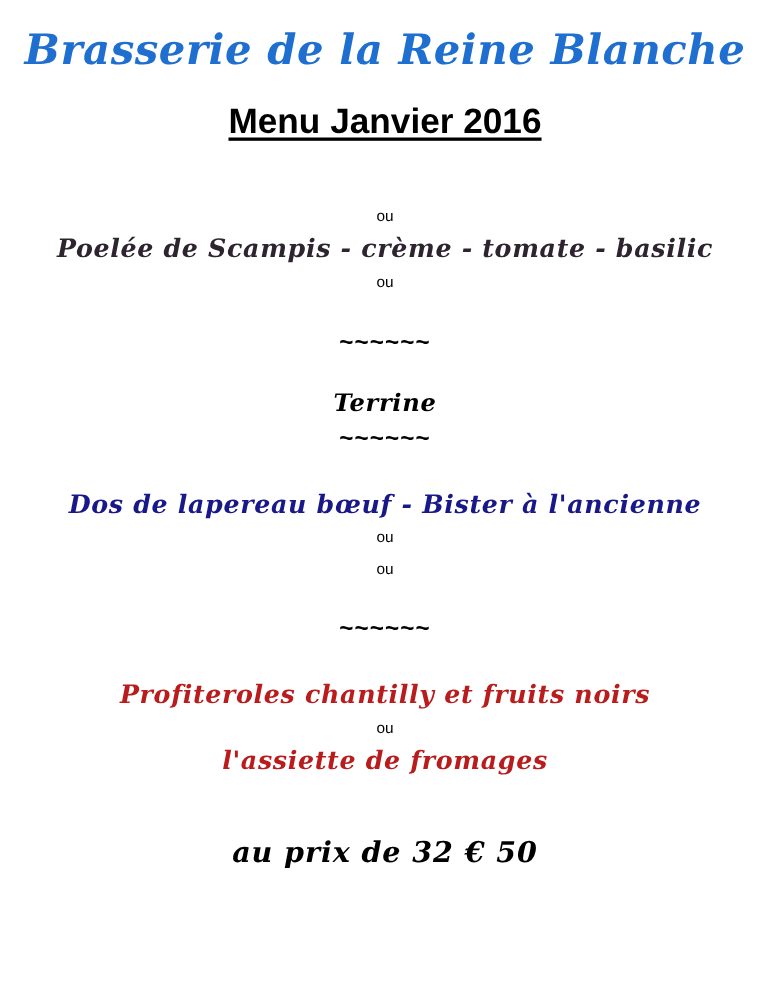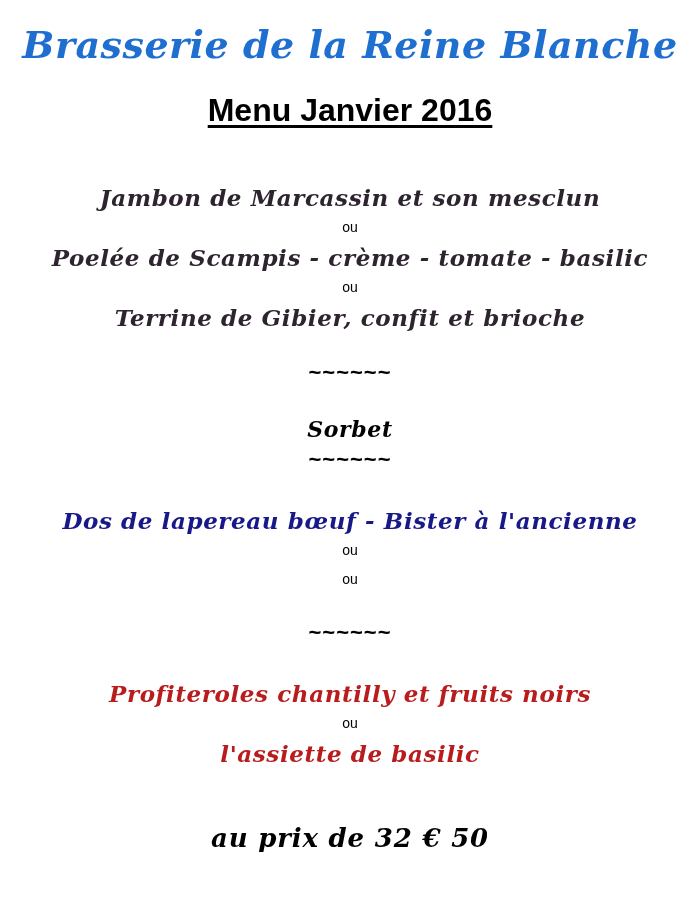--- a/index.html
+++ b/index.html
@@ -119,44 +119,42 @@
 </head>
 <body>
 
 <div class="page">
 
   <h1 class="brand">Brasserie de la Reine Blanche</h1>
 
   <h2 class="menu-title">Menu Janvier 2016</h2>
 
   <div class="course course-first">
-    <div class="dish dish-starter">Jambon de Marcassin et son mesclun</div>
     <div class="conj">ou</div>
     <div class="dish dish-starter">Poelée de Scampis - crème - tomate - basilic</div>
     <div class="conj">ou</div>
-    <div class="dish dish-starter">Terrine de Gibier, confit et brioche</div>
   </div>
 
   <div class="separator sep-top">~~~~~~</div>
 
   <div class="course">
-    <div class="dish dish-sorbet sorbet-row">Sorbet</div>
+    <div class="dish dish-sorbet sorbet-row">Terrine</div>
   </div>
 
   <div class="separator sep-under">~~~~~~</div>
 
   <div class="course block-main">
     <div class="dish dish-main">Dos de lapereau bœuf - Bister à l'ancienne</div>
     <div class="conj">ou</div>
     <div class="conj">ou</div>
   </div>
 
   <div class="separator sep-mid">~~~~~~</div>
 
   <div class="course block-dessert">
     <div class="dish dish-dessert">Profiteroles chantilly et fruits noirs</div>
     <div class="conj">ou</div>
-    <div class="dish dish-dessert">l'assiette de basilic</div>
+    <div class="dish dish-dessert">l'assiette de fromages</div>
   </div>
 
   <div class="price">au prix de 32 € 50</div>
 
 </div>
 
 </body></html>

